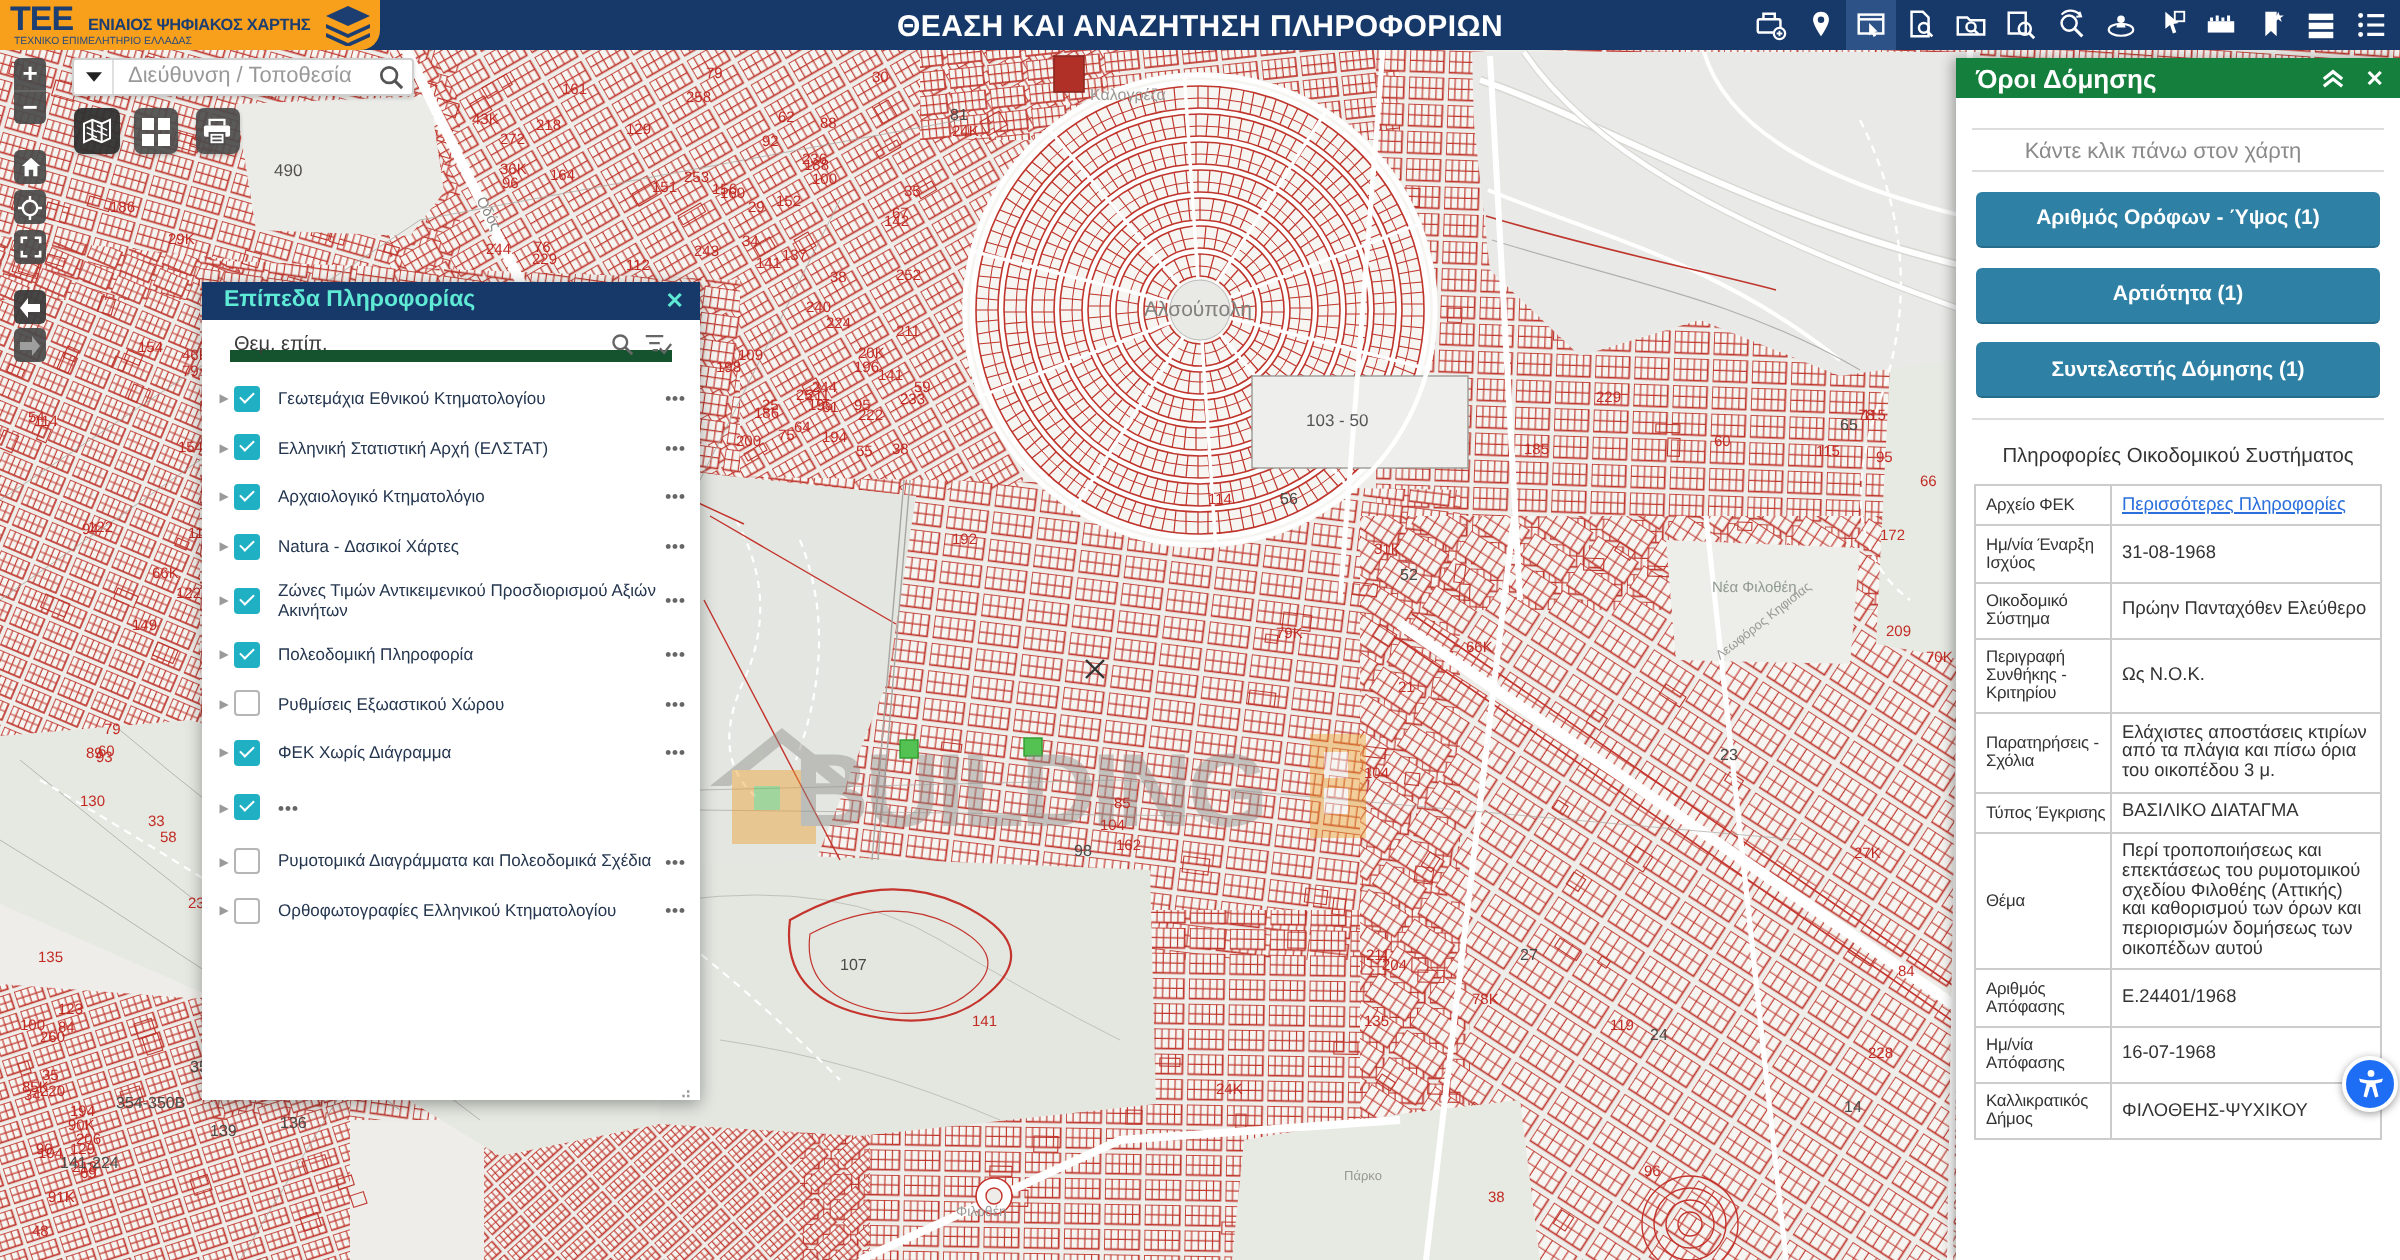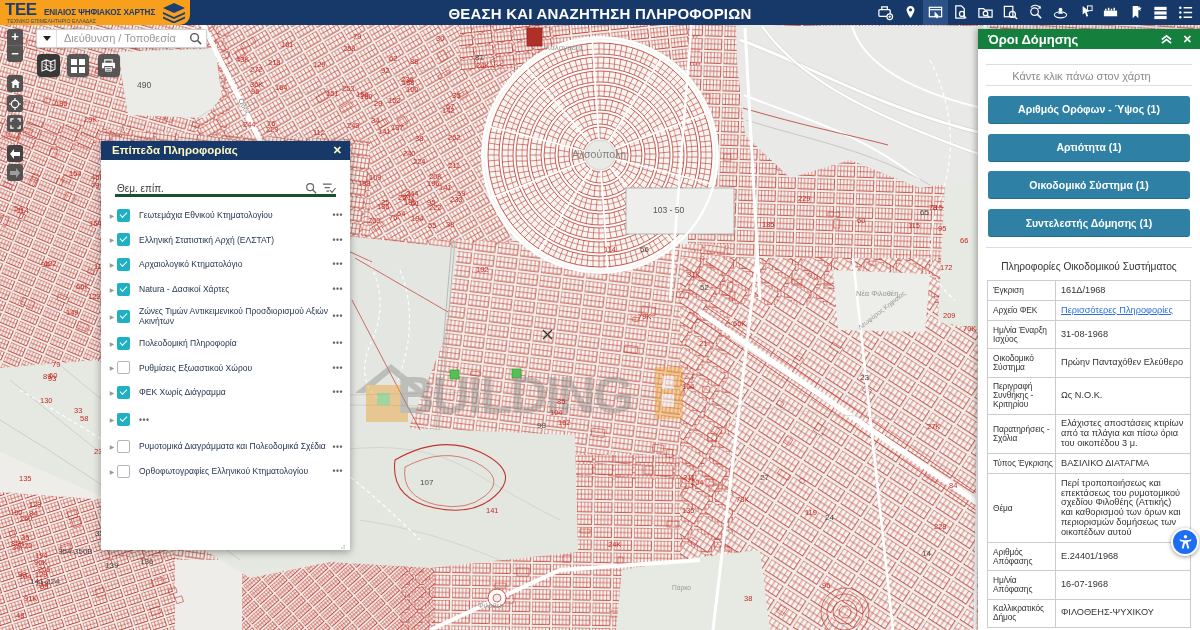--- a/index.html
+++ b/index.html
@@ -22,24 +22,24 @@
 #zoomgrp { position:absolute; left:7px; top:29px; width:16px; height:33px; background:rgba(74,74,74,0.93); border-radius:3px; z-index:20; }
 #zoomgrp .zb { width:16px; height:16.5px; color:#fff; font-size:13px; display:flex; align-items:center; justify-content:center; font-weight:bold; }
 
 #search { position:absolute; left:36px; top:29px; width:171px; height:18.5px; background:#fff; border:1px solid #cfcfcf; border-radius:2px; display:flex; align-items:center; z-index:20; box-shadow:0 1px 2px rgba(0,0,0,0.18); }
 #search .dd { width:20px; height:100%; border-right:1px solid #e0e0e0; display:flex; align-items:center; justify-content:center; }
 #search .ph { flex:1; padding-left:7px; color:#999; font-size:11px; white-space:nowrap; overflow:hidden; }
 #search .mag { width:22px; display:flex; align-items:center; justify-content:center; }
 .mapbtn { position:absolute; top:54px; width:22.5px; height:23px; border-radius:4px; background:rgba(76,76,76,0.92); display:flex; align-items:center; justify-content:center; z-index:20; box-shadow:0 1px 2px rgba(0,0,0,0.2); }
 
 #layers { position:absolute; left:101px; top:141px; width:249px; height:409px; background:#fff; z-index:25; box-shadow:0 2px 8px rgba(0,0,0,0.35); }
-#layers .hdr { height:18.5px; background:#17396a; color:#fef9c3; display:flex; align-items:center; padding:0 8px 0 11px; }
+#layers .hdr { height:18.5px; background:#17396a; color:#5eead4; display:flex; align-items:center; padding:0 8px 0 11px; }
 #layers .hdr .t { flex:1; font-size:11.5px; font-weight:bold; }
 #layers .hdr .x { font-size:11px; font-weight:bold; }
-#lfilter { position:relative; margin:20px 14px 0 14px; height:17px; border-bottom:3px solid #14532d;text-align:center; }
+#lfilter { position:relative; margin:4px 14px 0 14px; height:17px; border-bottom:6px solid #14532d;text-align:center; }
 #lfilter .lbl { position:absolute; left:2px; top:3px; font-size:10px; color:#3a3a3a; }
 #lfilter .ics { position:absolute; right:0; top:2px; display:flex; gap:5px; }
 .lrow { display:flex; align-items:center; padding:0 7px 0 6px; }
 .lrow .tri { width:10px; font-size:6px; color:#9a9a9a; text-align:center; }
 .cb { width:13px; height:13px; border-radius:2px; flex:none; margin-right:9px; position:relative; }
 .cb.on { background:#1fb0c4; }
 .cb.off { background:#fff; border:1px solid #b5b5b5; }
 .cb.on:after { content:""; position:absolute; left:2.5px; top:3px; width:6px; height:3px; border-left:1.6px solid #fff; border-bottom:1.6px solid #fff; transform:rotate(-45deg); }
 .lrow .lt { flex:1; font-size:8.5px; color:#25364f; line-height:10.5px; }
 .lrow .dots { color:#666; font-size:8.5px; letter-spacing:0.5px; font-weight:bold; }
@@ -837,31 +837,26 @@
           <path d="M2 6 L7 2 L12 6 M2 10 L7 6 L12 10" fill="none" stroke="#fff" stroke-width="1.8"></path>
         </svg>
     <span class="ic" style="font-weight:bold;">✕</span>
   </div>
   <div style="height:15px;"></div>
   <hr>
   <div id="clickhint">Κάντε κλικ πάνω στον χάρτη</div>
   <hr>
   <div class="obtn">Αριθμός Ορόφων - Ύψος (1)</div>
   <div class="obtn">Αρτιότητα (1)</div>
-  <div class="obtn">Οικοδομικό Σύστημα (1)</div>
   <div class="obtn">Συντελεστής Δόμησης (1)</div>
   <div style="height:10px;"></div>
   <hr>
   <div id="tbl-title">Πληροφορίες Οικοδομικού Συστήματος</div>
   <table id="info-tbl">
     <tbody>
-          <tr>
-            <td class="k">Έγκριση</td>
-            <td>161Δ/1968</td>
-          </tr>
     <tr>
             <td class="k">Αρχείο ΦΕΚ</td>
             <td><a href="#">Περισσότερες Πληροφορίες</a></td>
           </tr>
     <tr>
             <td class="k">Ημ/νία Έναρξη Ισχύος</td>
             <td>31-08-1968</td>
           </tr>
     <tr>
             <td class="k">Οικοδομικό Σύστημα</td>

